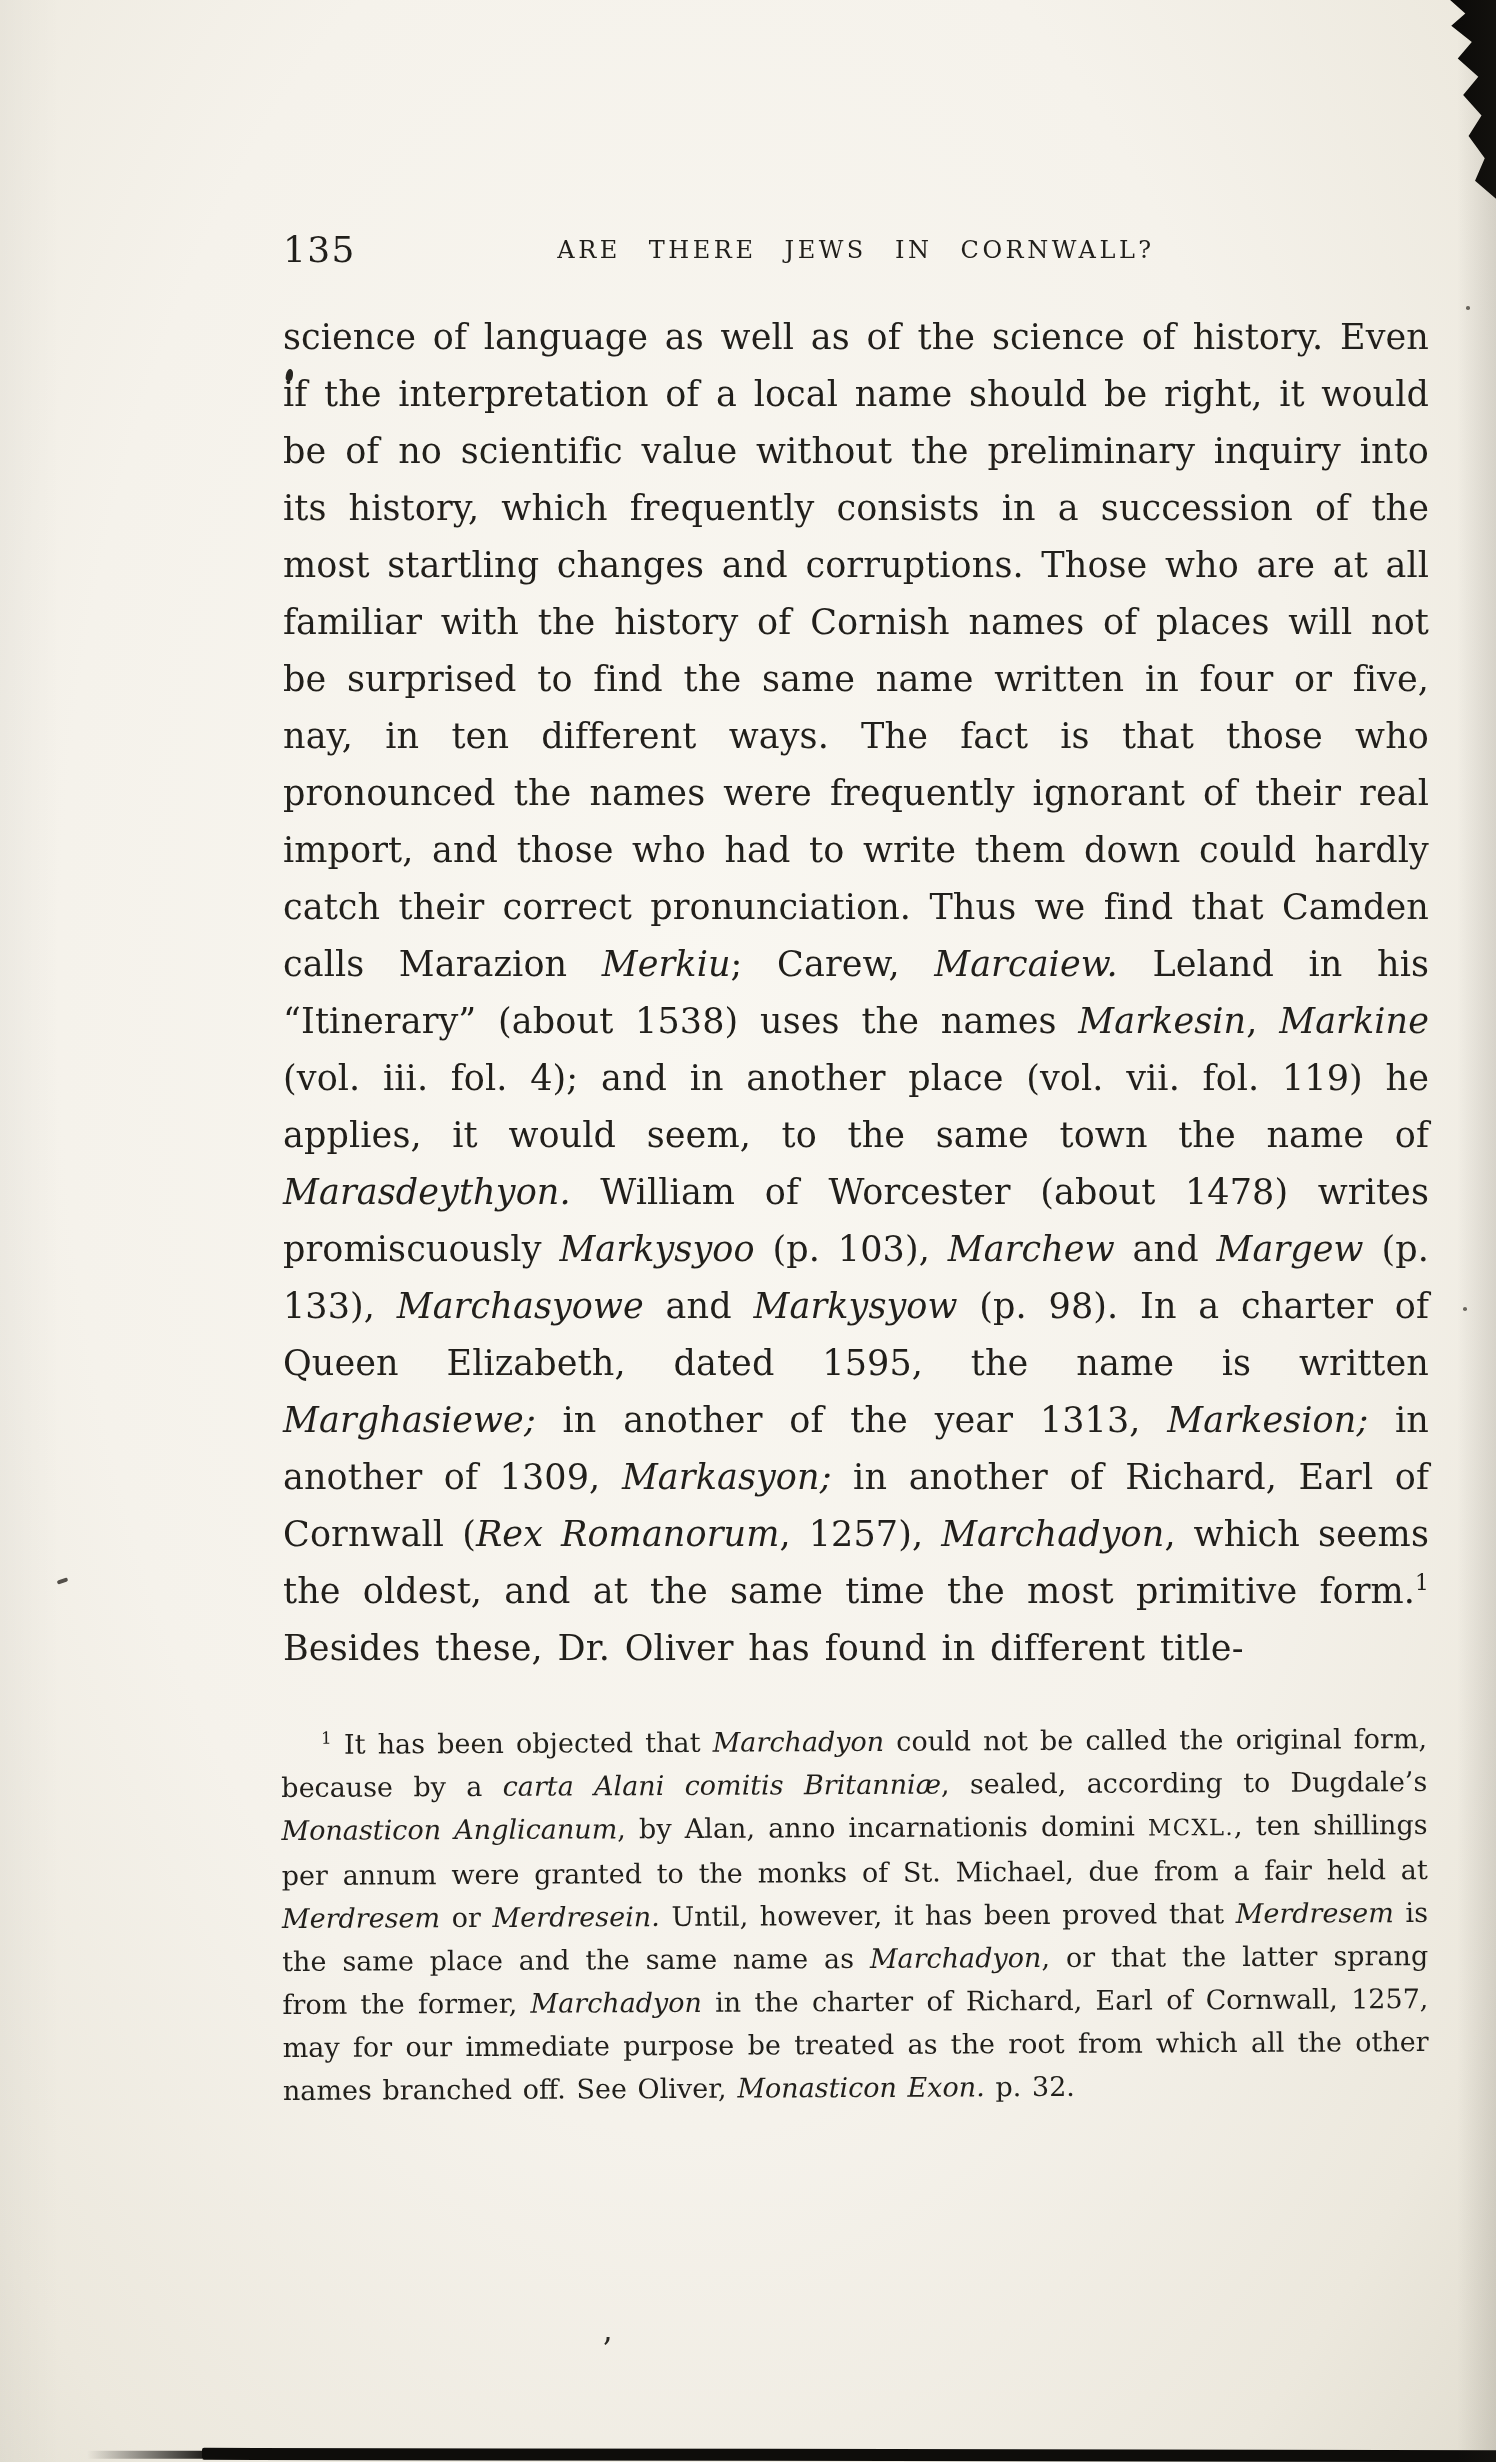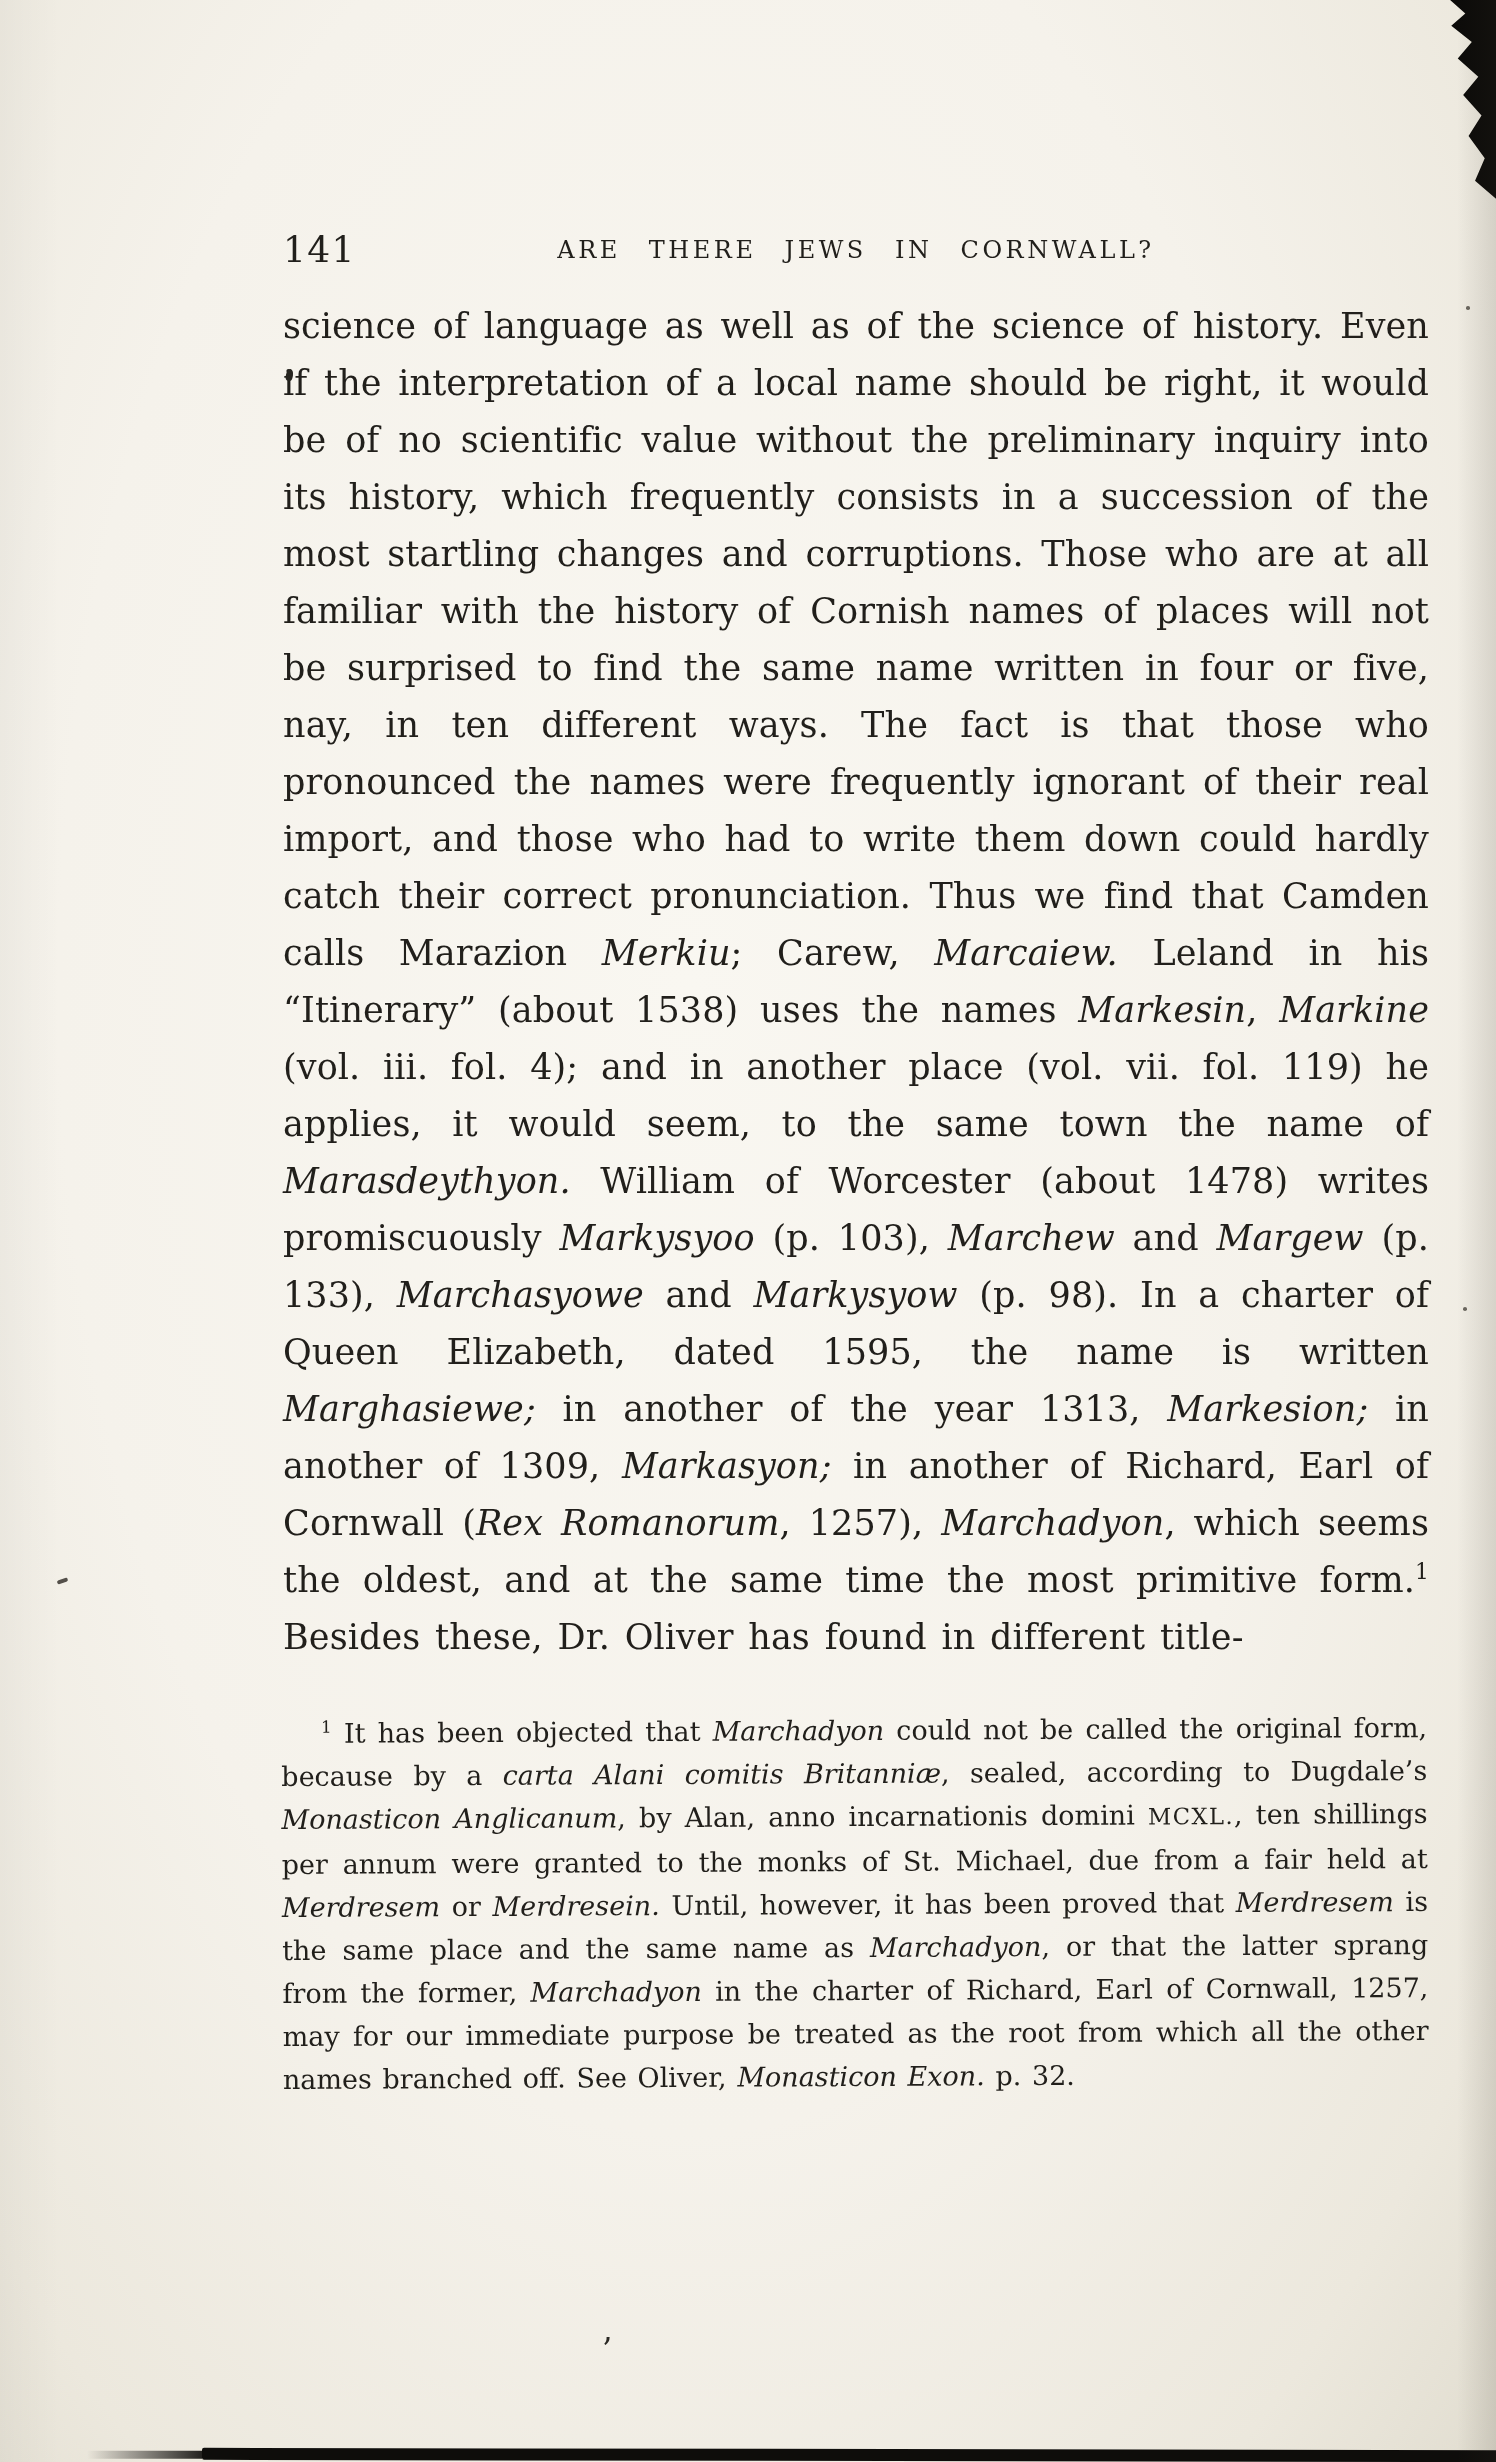--- a/index.html
+++ b/index.html
@@ -40,21 +40,21 @@
   }
   .running-title {
     display: block;
     text-align: center;
     font-size: 24px; line-height: 50px;
     letter-spacing: 3.5px;
     word-spacing: 17px;
   }
 
   .body-text p {
-    margin-top: 23px;
+    margin-top: 34px;
     font-size: 35px;
     line-height: 57px;
     text-align: justify;
     word-spacing: 3.5px;
     letter-spacing: 0.1px;
   }
 
   .footnote p {
     margin-top: 46px;
     font-size: 27px;
@@ -120,21 +120,21 @@
   .speck-2 { left: 1463px; top: 1307px; width: 4.2px; height: 3.5px; }
 </style>
 </head>
 <body>
 
 <div class="page">
 
   <div class="content">
 
     <header class="page-header">
-      <span class="page-number">141</span>
+      <span class="page-number">135</span>
       <span class="running-title">ARE THERE JEWS IN CORNWALL?</span>
     </header>
 
     <main class="body-text">
       <p><span>science of language as well as of the science of history. Even if the interpretation of a local name should be right, it would be of no scientific value without the preliminary inquiry into its history, which frequently consists in a succession of the most startling changes and corruptions.  Those who are at all familiar with the history of Cornish names of places will not be surprised to find the same name written in four or five, nay, in ten different ways.  The fact is that those who pronounced the names were frequently ignorant of their real import, and those who had to write them down could hardly catch their correct pronunciation.  Thus we find that Camden calls Marazion </span><span class="it">Merkiu</span><span>; Carew, </span><span class="it">Marcaiew.</span><span>  Leland in his “Itinerary” (about 1538) uses the names </span><span class="it">Markesin</span><span>, </span><span class="it">Markine</span><span> (vol. iii. fol. 4); and in another place (vol. vii. fol. 119) he applies, it would seem, to the same town the name of </span><span class="it">Marasdeythyon.</span><span>  William of Worcester (about 1478) writes promiscuously </span><span class="it">Markysyoo</span><span> (p. 103), </span><span class="it">Marchew</span><span> and </span><span class="it">Margew</span><span> (p. 133), </span><span class="it">Marchasyowe</span><span> and </span><span class="it">Markysyow</span><span> (p. 98).  In a charter of Queen Elizabeth, dated 1595, the name is written </span><span class="it">Marghasiewe;</span><span> in another of the year 1313, </span><span class="it">Markesion;</span><span> in another of 1309, </span><span class="it">Markasyon;</span><span> in another of Richard, Earl of Cornwall (</span><span class="it">Rex Romanorum</span><span>, 1257), </span><span class="it">Marchadyon</span><span>, which seems the oldest, and at the same time the most primitive form.</span><sup>1</sup><span> Besides these, Dr. Oliver has found in different title-</span></p>
     </main>
 
     <footer class="footnote">
       <p><sup>1</sup><span> It has been objected that </span><span class="it">Marchadyon</span><span> could not be called the original form, because by a </span><span class="it">carta Alani comitis Britanniæ</span><span>, sealed, according to Dugdale’s </span><span class="it">Monasticon Anglicanum</span><span>, by Alan, anno incarnationis domini </span><span class="sc">MCXL.</span><span>, ten shillings per annum were granted to the monks of St. Michael, due from a fair held at </span><span class="it">Merdresem</span><span> or </span><span class="it">Merdresein.</span><span>  Until, however, it has been proved that </span><span class="it">Merdresem</span><span> is the same place and the same name as </span><span class="it">Marchadyon</span><span>, or that the latter sprang from the former, </span><span class="it">Marchadyon</span><span> in the charter of Richard, Earl of Cornwall, 1257, may for our immediate purpose be treated as the root from which all the other names branched off.  See Oliver, </span><span class="it">Monasticon Exon.</span><span> p. 32.</span></p>
     </footer>

